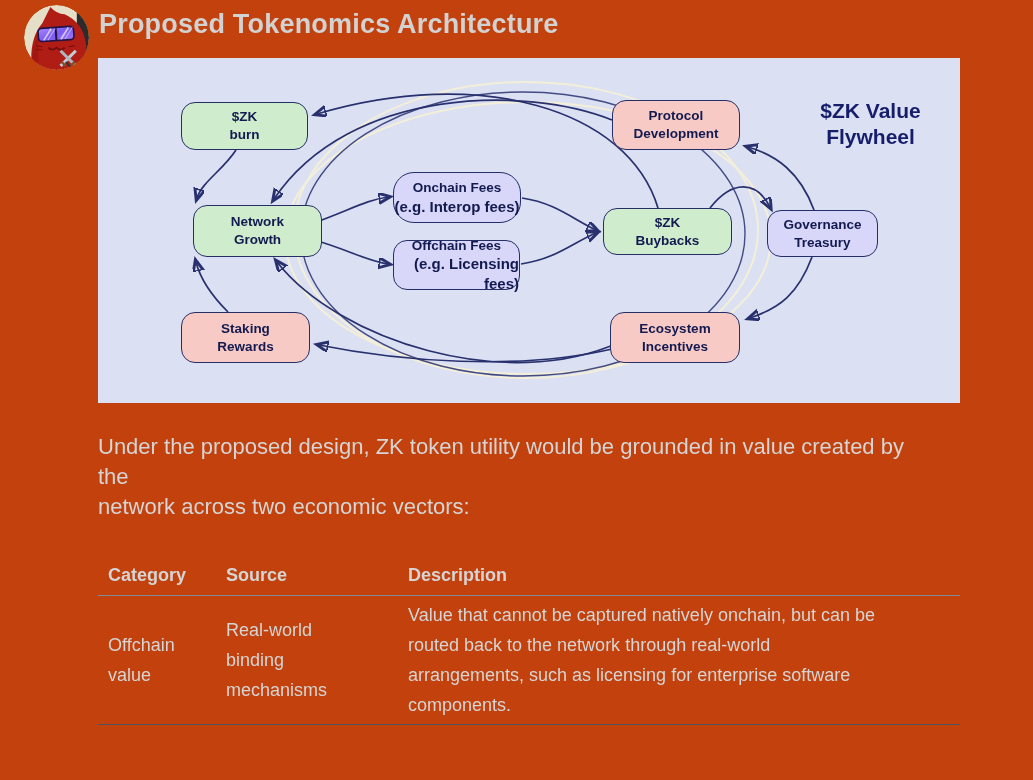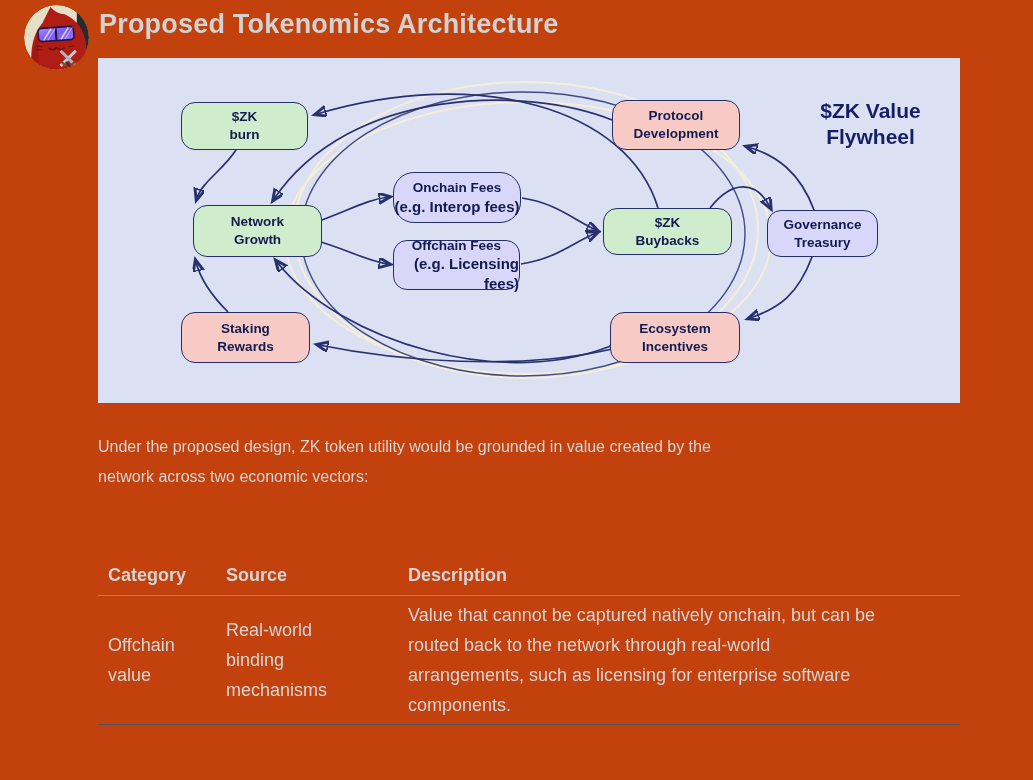--- a/index.html
+++ b/index.html
@@ -34,21 +34,21 @@
   .n-lav{background:#d8d6f9;}
   .n-pink{background:#f8cac5;}
   .flywheel-title{
     position:absolute;left:695px;top:40px;width:155px;text-align:center;
     font-size:21px;font-weight:bold;color:#161e6b;line-height:1.24;
     white-space:pre-line;
   }
   
   .intro{
     position:absolute;left:98px;top:432px;width:840px;margin:0;
-    font-size:16px;line-height:30px;color:#d5d5d5;white-space:pre-line;
+    font-size:22px;line-height:30px;color:#d5d5d5;white-space:pre-line;
   }
   
   .tokenomics-table{
     position:absolute;left:98px;top:516px;width:862px;
     border-collapse:collapse;table-layout:fixed;
     font-size:18px;color:#d5d5d5;margin-top:43px;
   }
   .tokenomics-table th{
     text-align:left;font-weight:bold;font-size:18px;line-height:28px;
     padding:2px 10px 6px 10px;border-bottom:1px solid #808a99;

